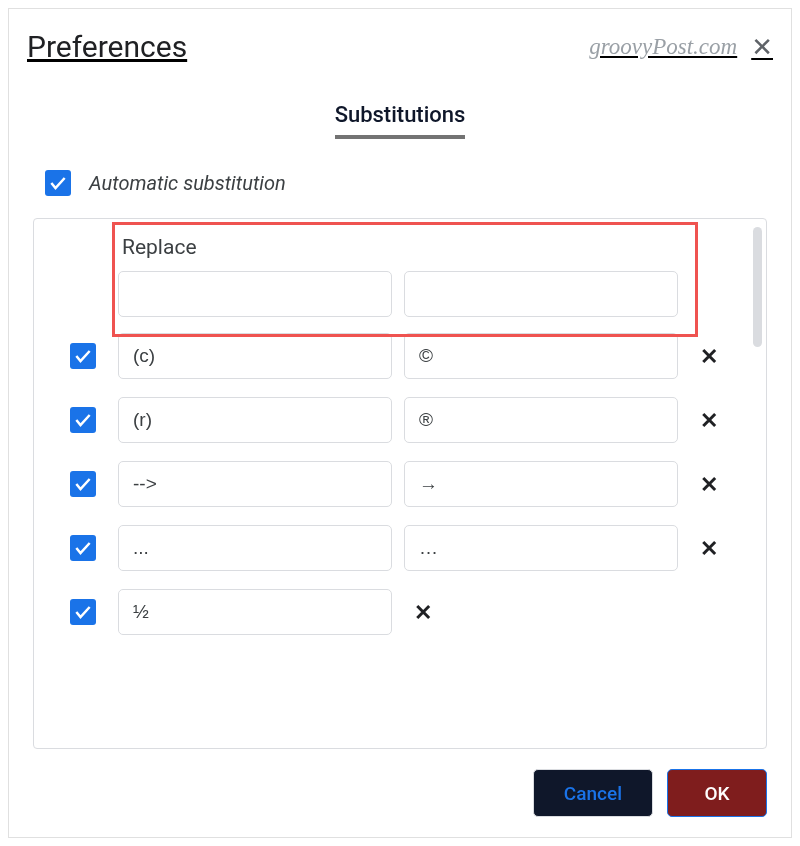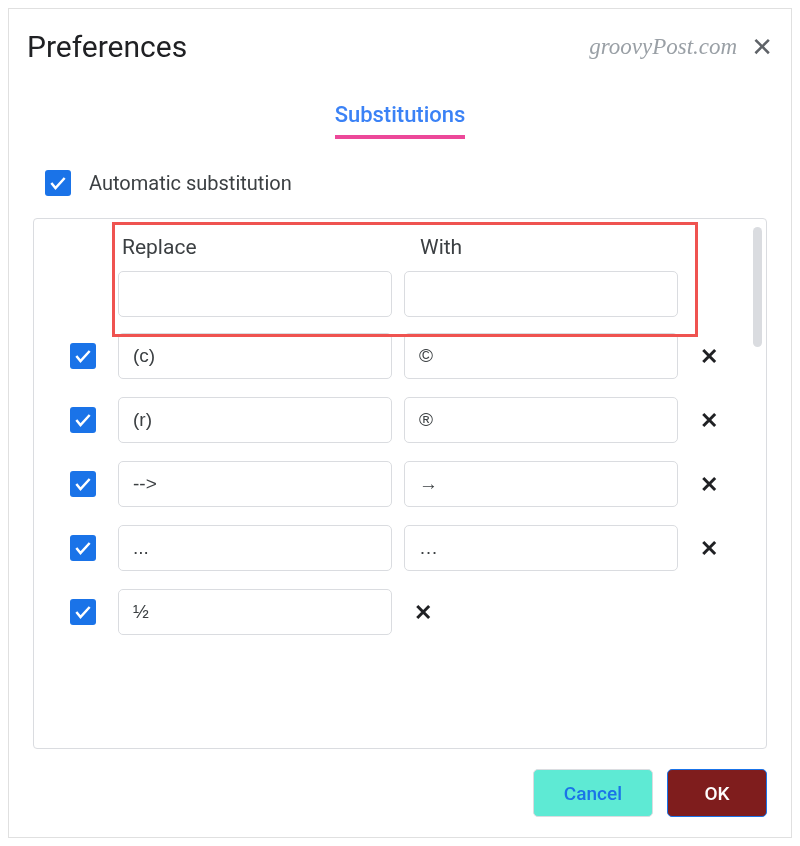--- a/index.html
+++ b/index.html
@@ -20,20 +20,21 @@
       height: 100%;
       display: flex;
       flex-direction: column;
       border: 1px solid #e0e0e0;
     }
     .header {
       display: flex;
       align-items: center;
       justify-content: space-between;
       padding: 20px 18px 10px 18px;
+      text-decoration: underline;
     }
     .title {
       font-size: 30px;
       color: #202124;
       font-weight: 400;
     }
     .header-right {
       display: flex;
       align-items: center;
       gap: 14px;
@@ -60,29 +61,30 @@
     }
     .tab {
       font-size: 22px;
       font-weight: 500;
       color: #5f6368;
       padding-bottom: 8px;
       cursor: pointer;
       border-bottom: 4px solid transparent;
     }
     .tab.active {
-      color: #3b82f6;
-      border-bottom: 4px solid #ec4899;
+      color: #0f172a;
+      border-bottom: 4px solid #737373;
       border-radius: 2px 2px 0 0;
     }
     .auto-sub-row {
       display: flex;
       align-items: center;
       gap: 18px;
       padding: 6px 36px 22px 36px;
+      font-style: italic;
     }
     .checkbox {
       width: 26px;
       height: 26px;
       background: #1a73e8;
       border-radius: 3px;
       display: flex;
       align-items: center;
       justify-content: center;
       cursor: pointer;
@@ -188,21 +190,21 @@
       padding: 0 30px;
       font-size: 19px;
       font-weight: 500;
       border-radius: 5px;
       cursor: pointer;
       display: flex;
       align-items: center;
       justify-content: center;
     }
     .btn-cancel {
-      background: #5eead4;
+      background: #0f172a;
       border: 1px solid #dadce0;
       color: #1a73e8;
     }
     .btn-ok {
       background: #7f1d1d;
       border: 1px solid #1a73e8;
       color: #fff;
       min-width: 100px;
     }
   </style>
@@ -231,21 +233,20 @@
     </div>
     <div class="auto-sub-label">Automatic substitution</div>
   </div>
 
   <div class="table-container">
     <div class="highlight-box"></div>
     <div class="scrollbar-track"></div>
 
     <div class="header-row">
       <div class="col-header">Replace</div>
-      <div class="col-header">With</div>
     </div>
 
     <div class="new-row">
       <input class="input-field" value="" style="">
       <input class="input-field" value="" style="">
     </div>
 
     <div class="sub-row">
       <div class="checkbox">
         <svg viewBox="0 0 24 24">

